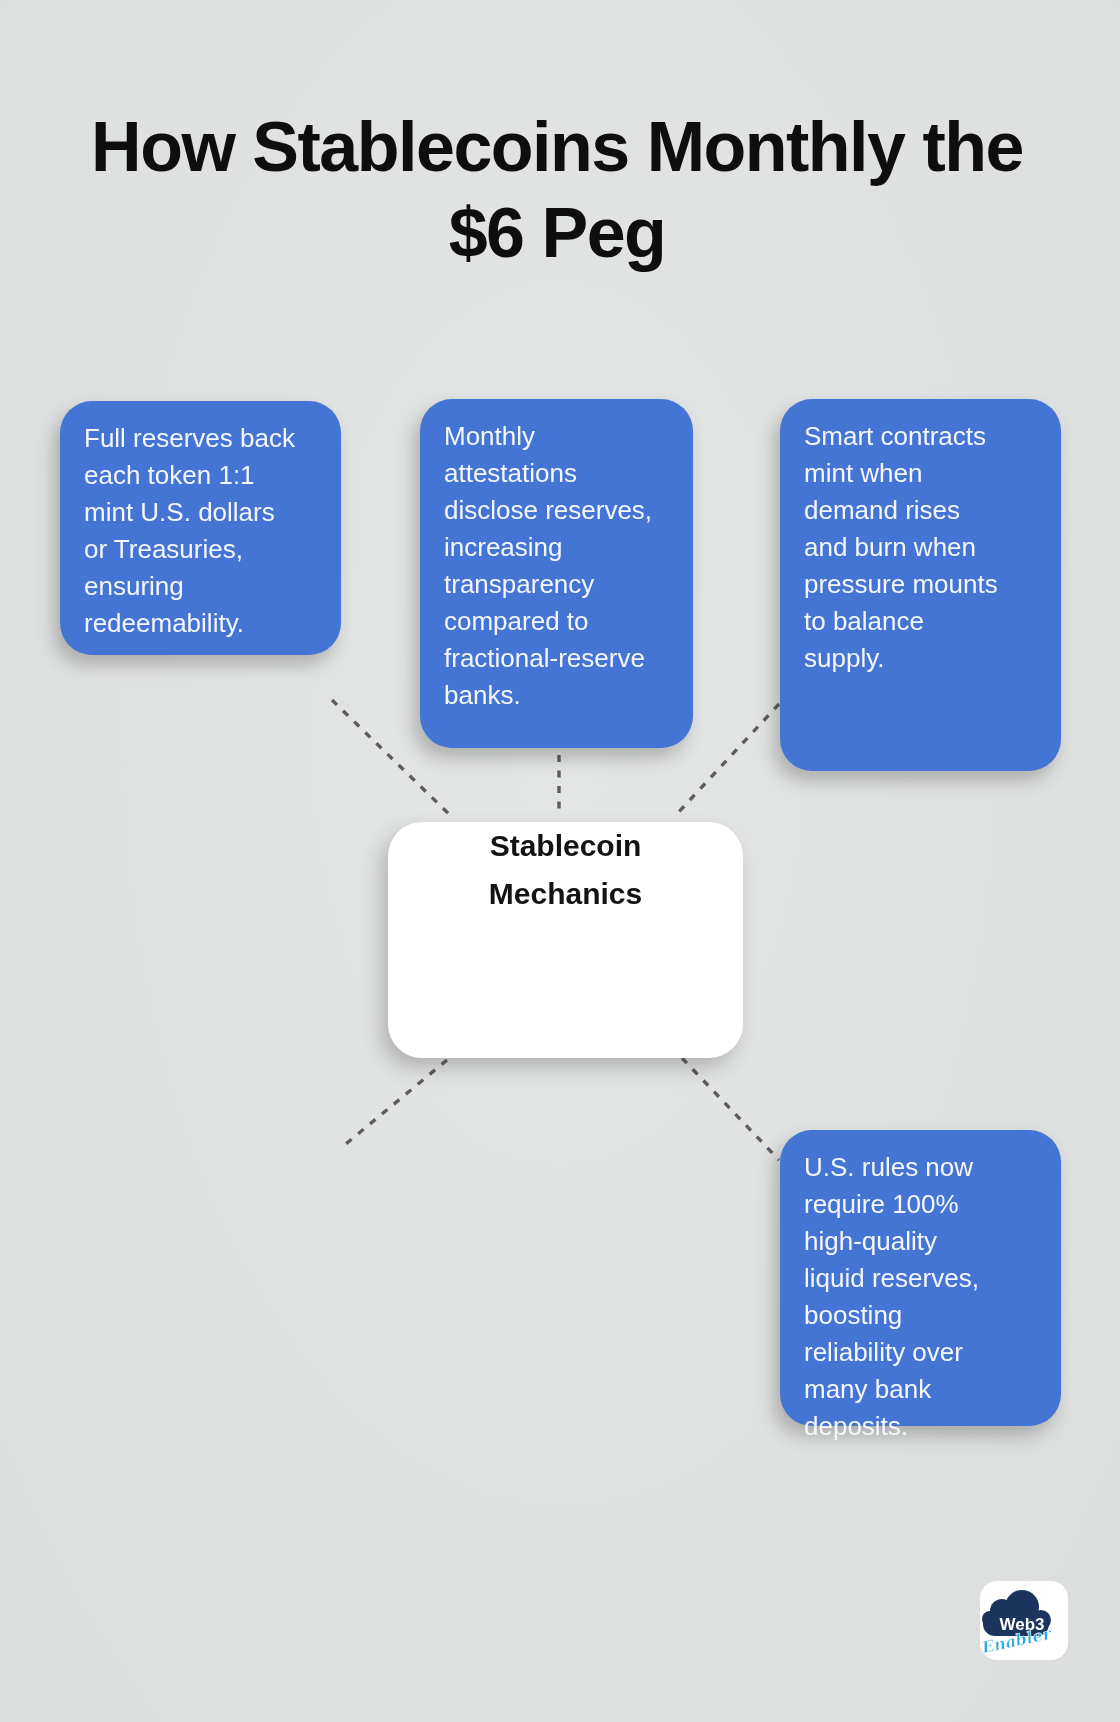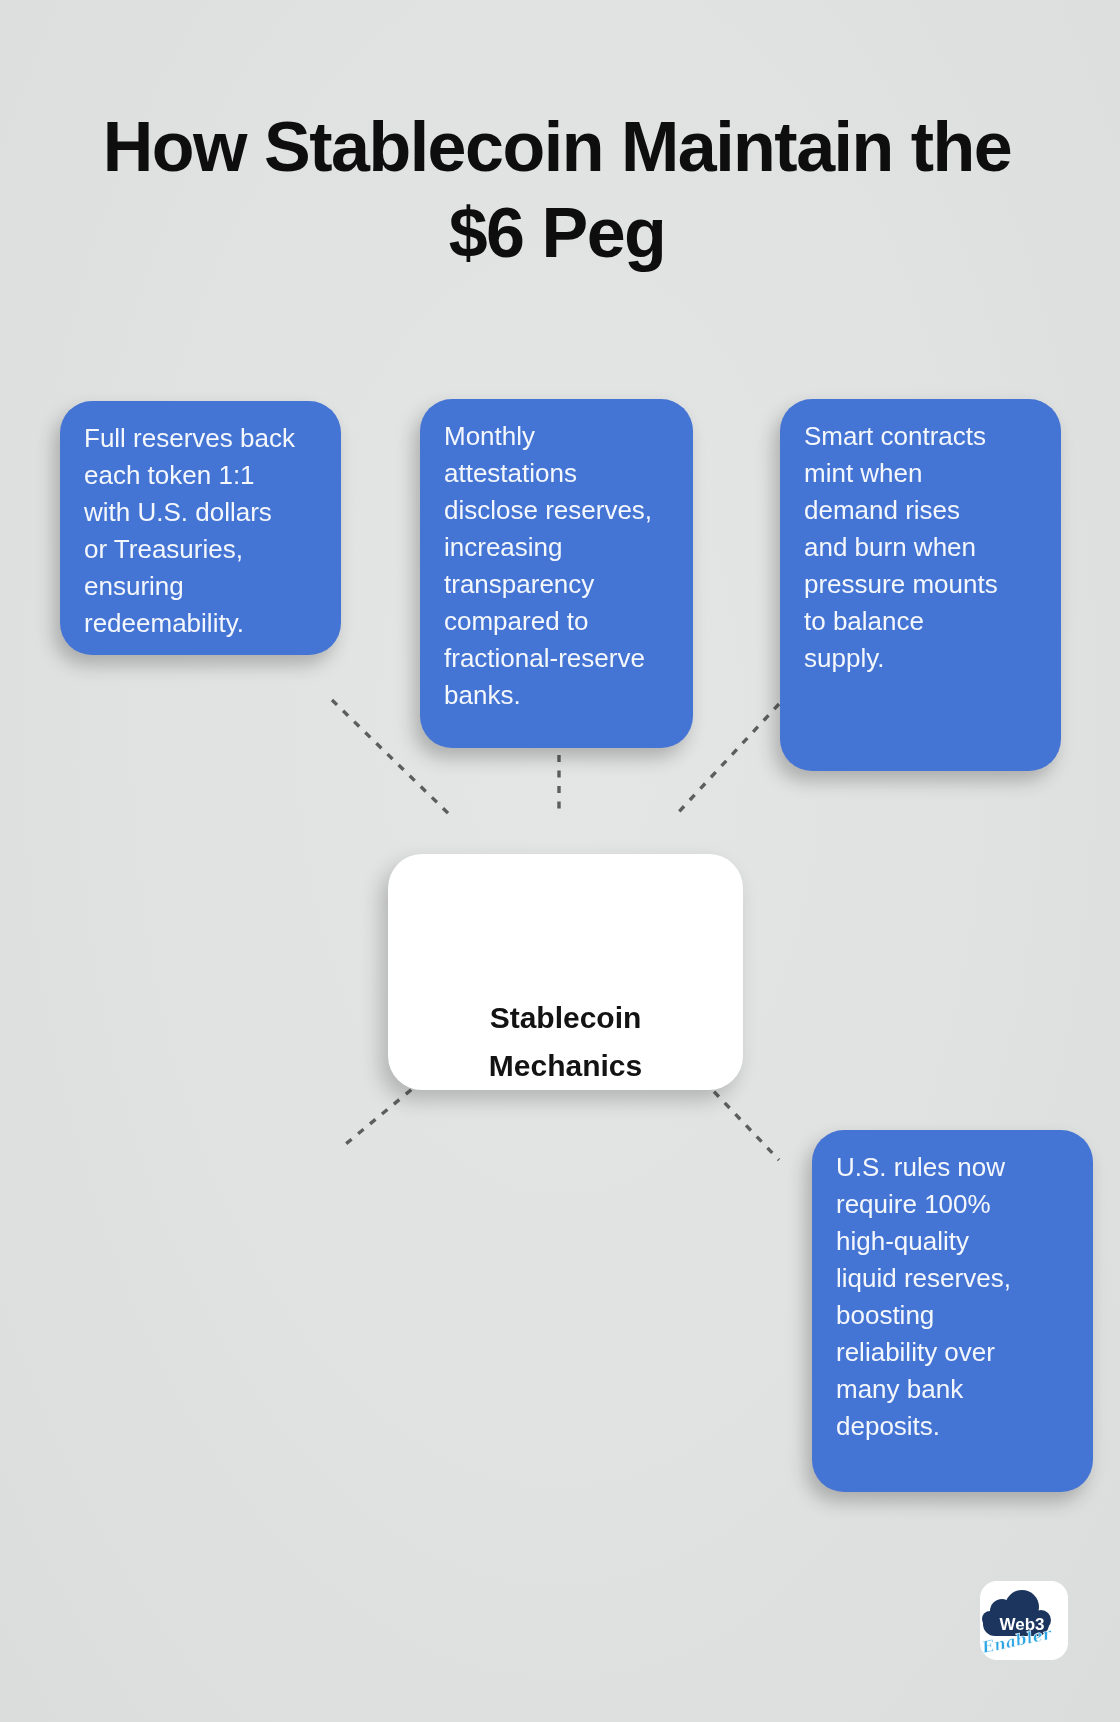--- a/index.html
+++ b/index.html
@@ -36,40 +36,39 @@
     font-size: 26px;
     line-height: 37px;
     padding: 19px 24px 0 24px;
     box-sizing: border-box;
   }
   .node .node-text { white-space: pre-line; }
   #node-1 { left: 60px;  top: 401px; width: 281px; height: 254px; }
   #node-2 { left: 420px; top: 399px; width: 273px; height: 349px; }
   #node-3 { left: 780px; top: 399px; width: 281px; height: 372px; }
   #node-4 { left: 60px;  top: 1130px; width: 281px; height: 350px; }
-  #node-5 { left: 812px; top: 1130px; width: 281px; height: 362px; }
+  #node-5 { left: 780px; top: 1130px; width: 281px; height: 296px; }
   .center-node {
     position: absolute;
     left: 388px;
     top: 822px;
     width: 355px;
     height: 236px;
     background: #ffffff;
     border-radius: 34px;
     box-shadow: -7px 10px 20px rgba(40,40,40,0.25);
     display: flex;
     flex-direction: column;
     align-items: center;
-    justify-content: flex-end;
+    justify-content: flex-start;
     color: #131313;
     font-size: 30px;
     line-height: 48px;
     font-weight: 700;
     text-align: center;
-    margin-top: 32px;
   }
   #connectors {
     position: absolute;
     left: 0; top: 0;
     width: 1120px;
     height: 1722px;
   }
   #connectors line {
     stroke: #5d5d5d;
     stroke-width: 3.4;
@@ -84,36 +83,36 @@
     background: #ffffff;
     border-radius: 17px;
   }
 </style>
 </head>
 <body>
 
 <div id="canvas">
 
   <div class="page-title">
-    <div>How Stablecoin Maintain the</div>
+    <div>How Stablecoins Monthly the</div>
     <div>$6 Peg</div>
   </div>
 
   <svg id="connectors" viewBox="0 0 1120 1722" xmlns="http://www.w3.org/2000/svg">
     <line x1="332" y1="700" x2="452" y2="817"></line>
     <line x1="559" y1="755" x2="559" y2="814"></line>
     <line x1="779" y1="704" x2="675" y2="816"></line>
     <line x1="447" y1="1060" x2="341" y2="1148"></line>
     <line x1="682" y1="1058" x2="779" y2="1160"></line>
   </svg>
 
   <div class="node" id="node-1">
     <div class="node-text">Full reserves back
 each token 1:1
-with U.S. dollars
+mint U.S. dollars
 or Treasuries,
 ensuring
 redeemability.</div>
   </div>
 
   <div class="node" id="node-2">
     <div class="node-text">Monthly
 attestations
 disclose reserves,
 increasing

